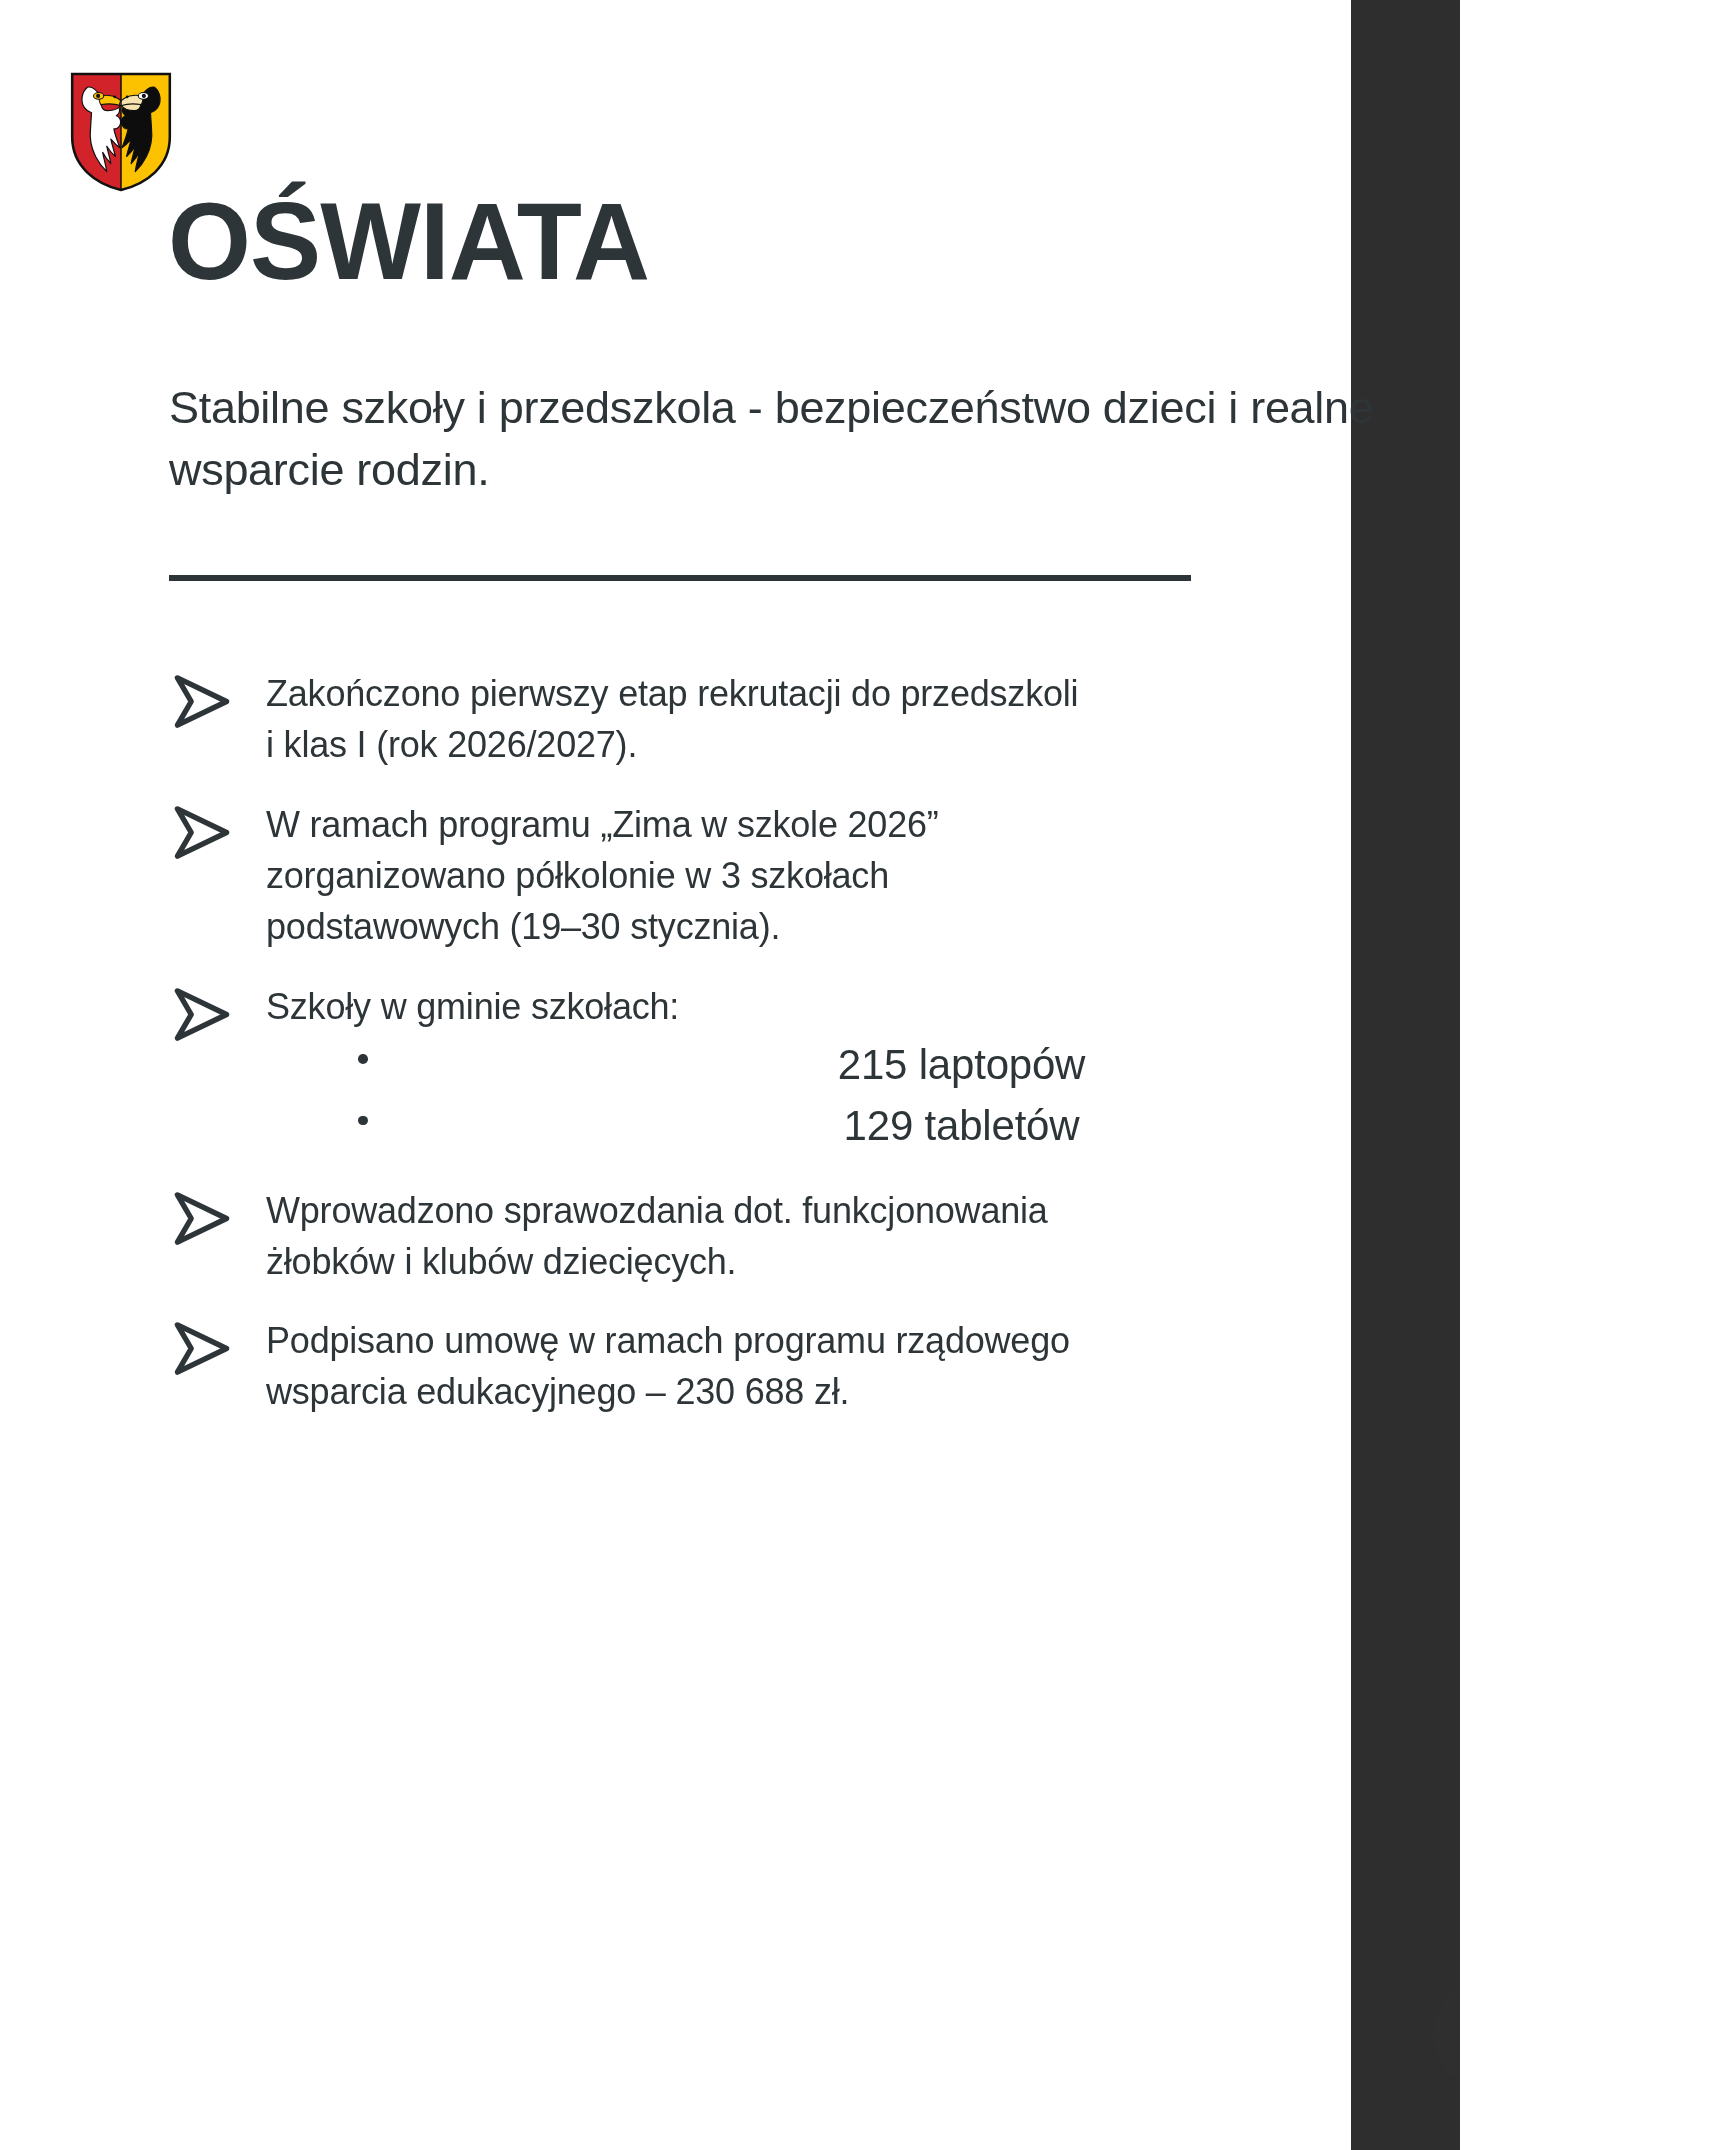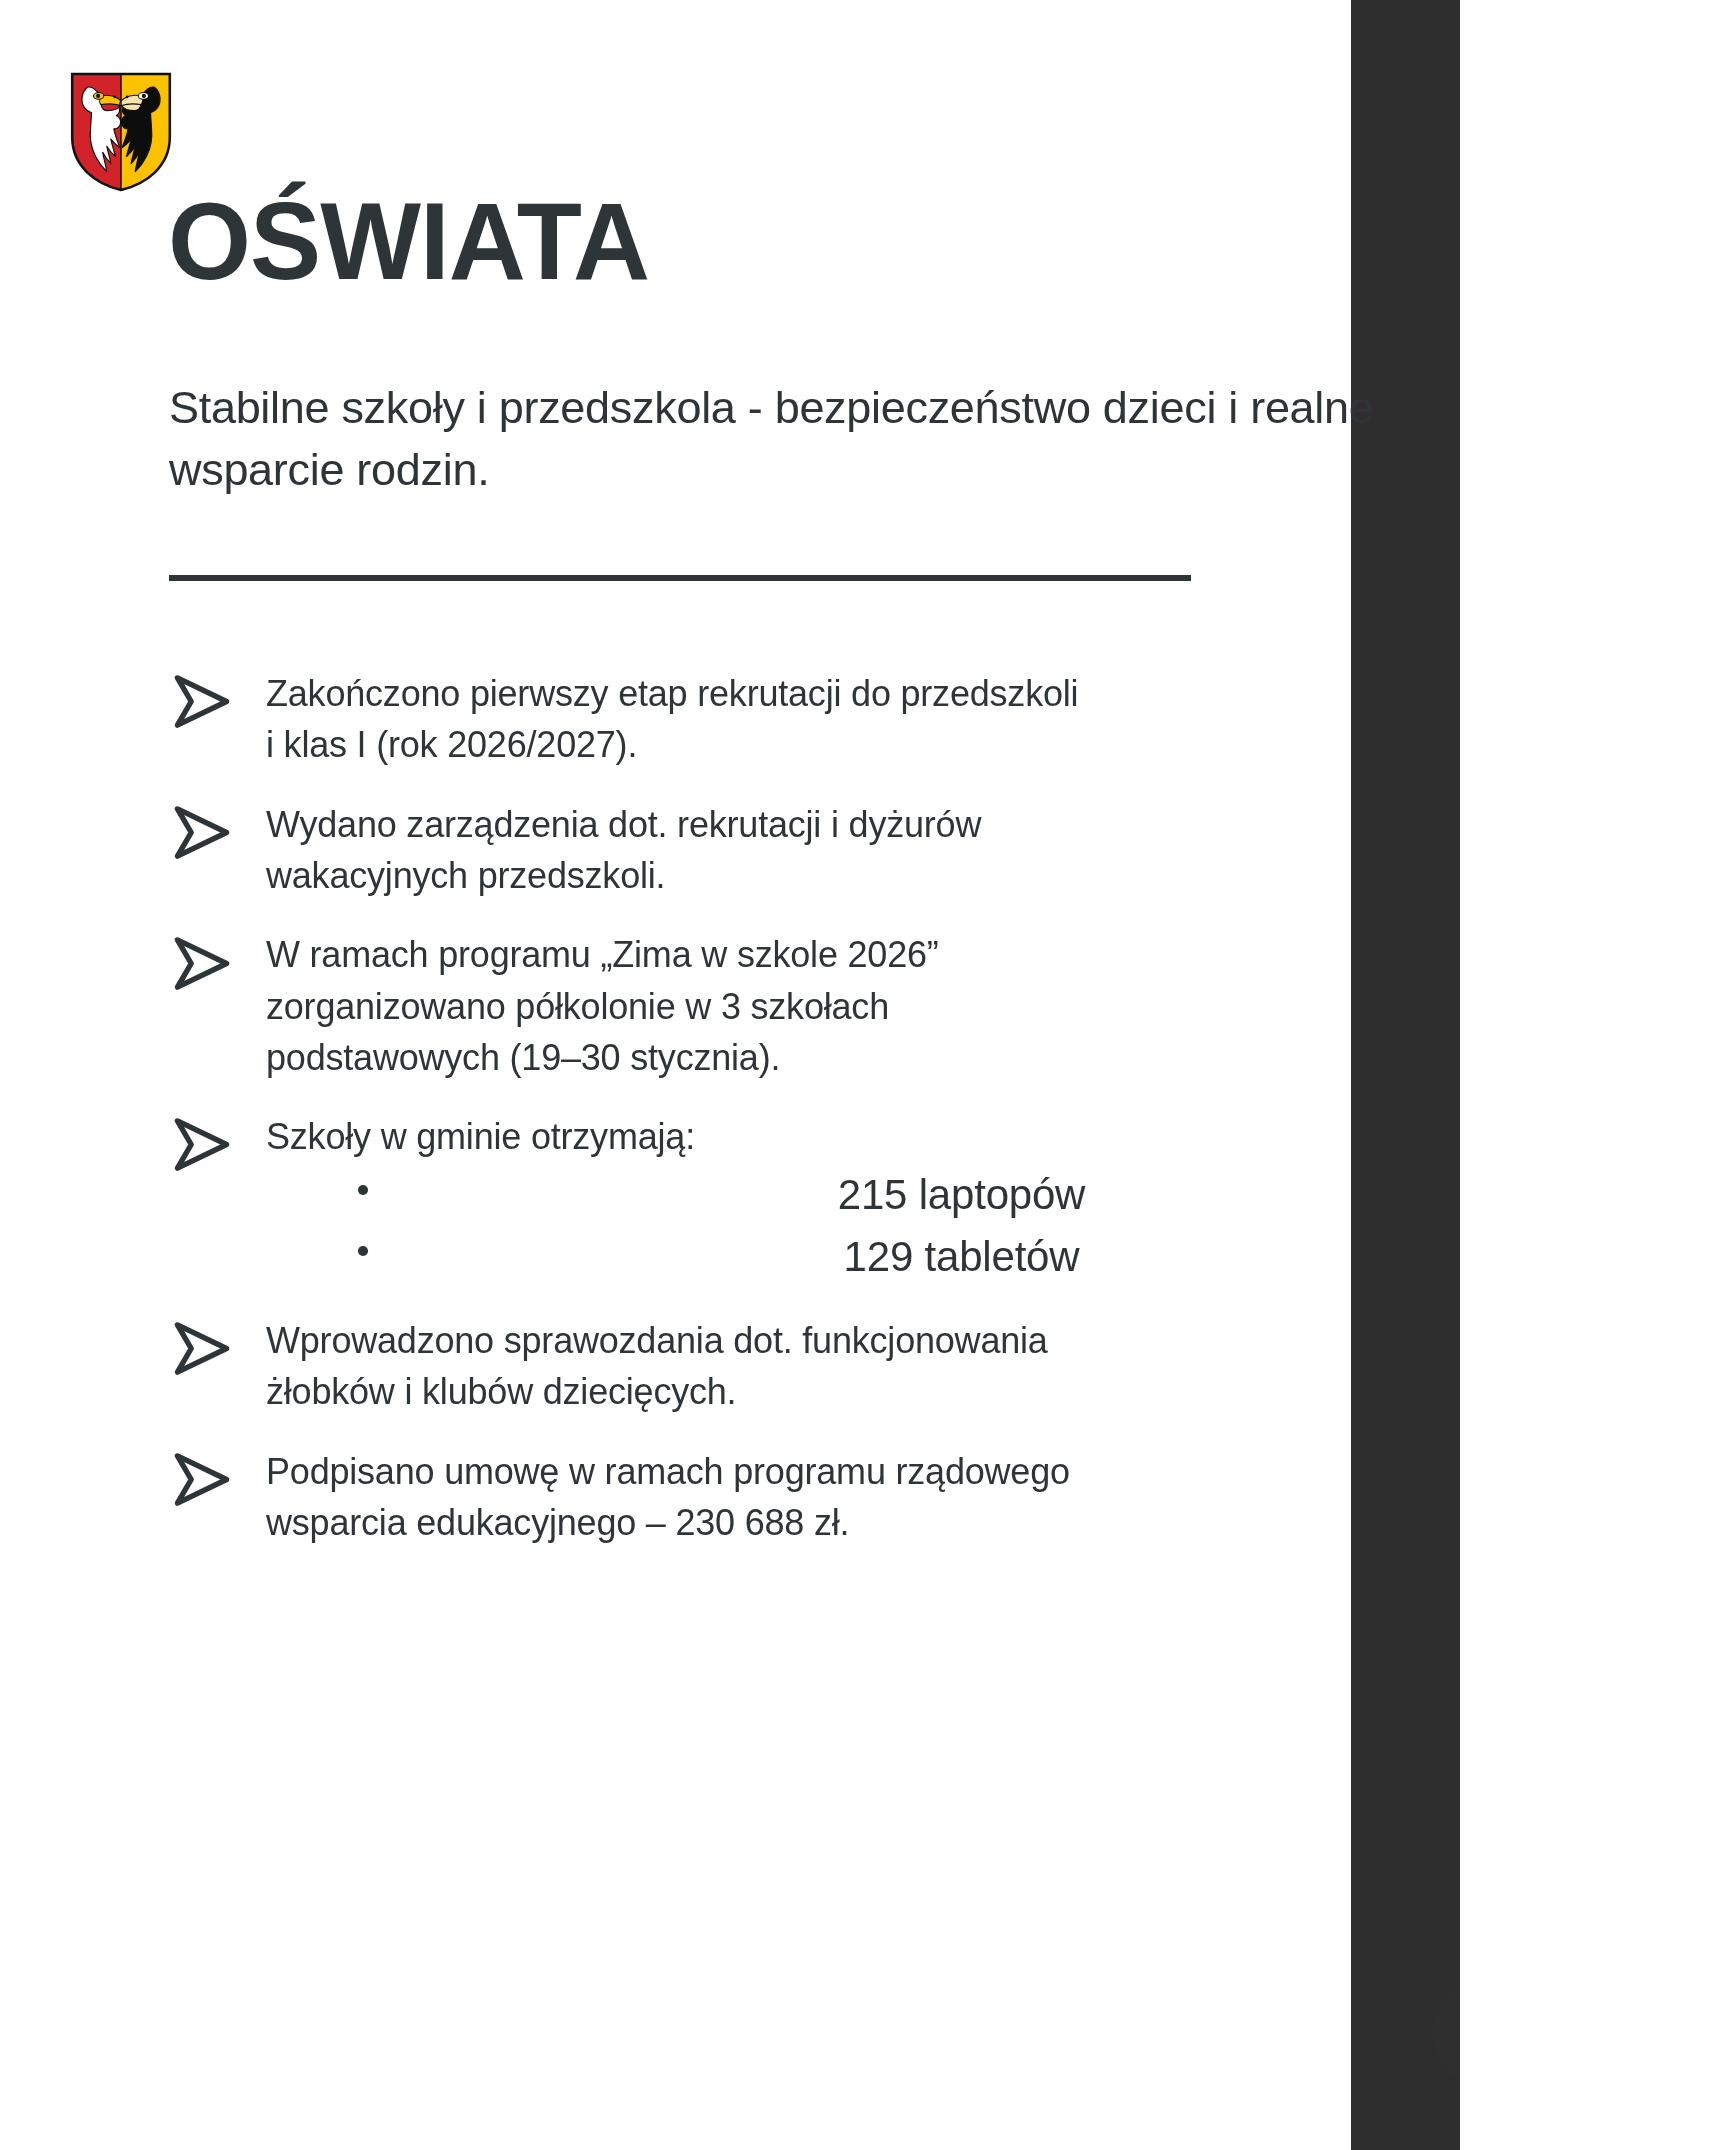--- a/index.html
+++ b/index.html
@@ -236,40 +236,31 @@
           </span>
           <span class="bullet-text">Zakończono pierwszy etap rekrutacji do przedszkoli
 i klas I (rok 2026/2027).</span>
         </li>
         <li class="bullet-item">
           <span class="bullet-marker">
             <svg viewBox="0 0 60 56" xmlns="http://www.w3.org/2000/svg">
               <path d="M5 4 L55 28 L5 52 L19 28 Z" fill="none" stroke="#2e3539" stroke-width="5.5" stroke-linejoin="round" stroke-linecap="round"></path>
             </svg>
           </span>
-          <span class="bullet-text">Wydano zarządzenia dot. rekrutacji i dyżurów
-wakacyjnych przedszkoli.</span>
-        </li>
-        <li class="bullet-item">
-          <span class="bullet-marker">
-            <svg viewBox="0 0 60 56" xmlns="http://www.w3.org/2000/svg">
-              <path d="M5 4 L55 28 L5 52 L19 28 Z" fill="none" stroke="#2e3539" stroke-width="5.5" stroke-linejoin="round" stroke-linecap="round"></path>
-            </svg>
-          </span>
           <span class="bullet-text">W ramach programu „Zima w szkole 2026”
 zorganizowano półkolonie w 3 szkołach
 podstawowych (19–30 stycznia).</span>
         </li>
         <li class="bullet-item">
           <span class="bullet-marker">
             <svg viewBox="0 0 60 56" xmlns="http://www.w3.org/2000/svg">
               <path d="M5 4 L55 28 L5 52 L19 28 Z" fill="none" stroke="#2e3539" stroke-width="5.5" stroke-linejoin="round" stroke-linecap="round"></path>
             </svg>
           </span>
-          <span class="bullet-text">Szkoły w gminie otrzymają:</span>
+          <span class="bullet-text">Szkoły w gminie szkołach:</span>
           <ul class="sub-list">
             <li class="sub-item">215 laptopów</li>
             <li class="sub-item">129 tabletów</li>
           </ul>
         </li>
         <li class="bullet-item">
           <span class="bullet-marker">
             <svg viewBox="0 0 60 56" xmlns="http://www.w3.org/2000/svg">
               <path d="M5 4 L55 28 L5 52 L19 28 Z" fill="none" stroke="#2e3539" stroke-width="5.5" stroke-linejoin="round" stroke-linecap="round"></path>
             </svg>

